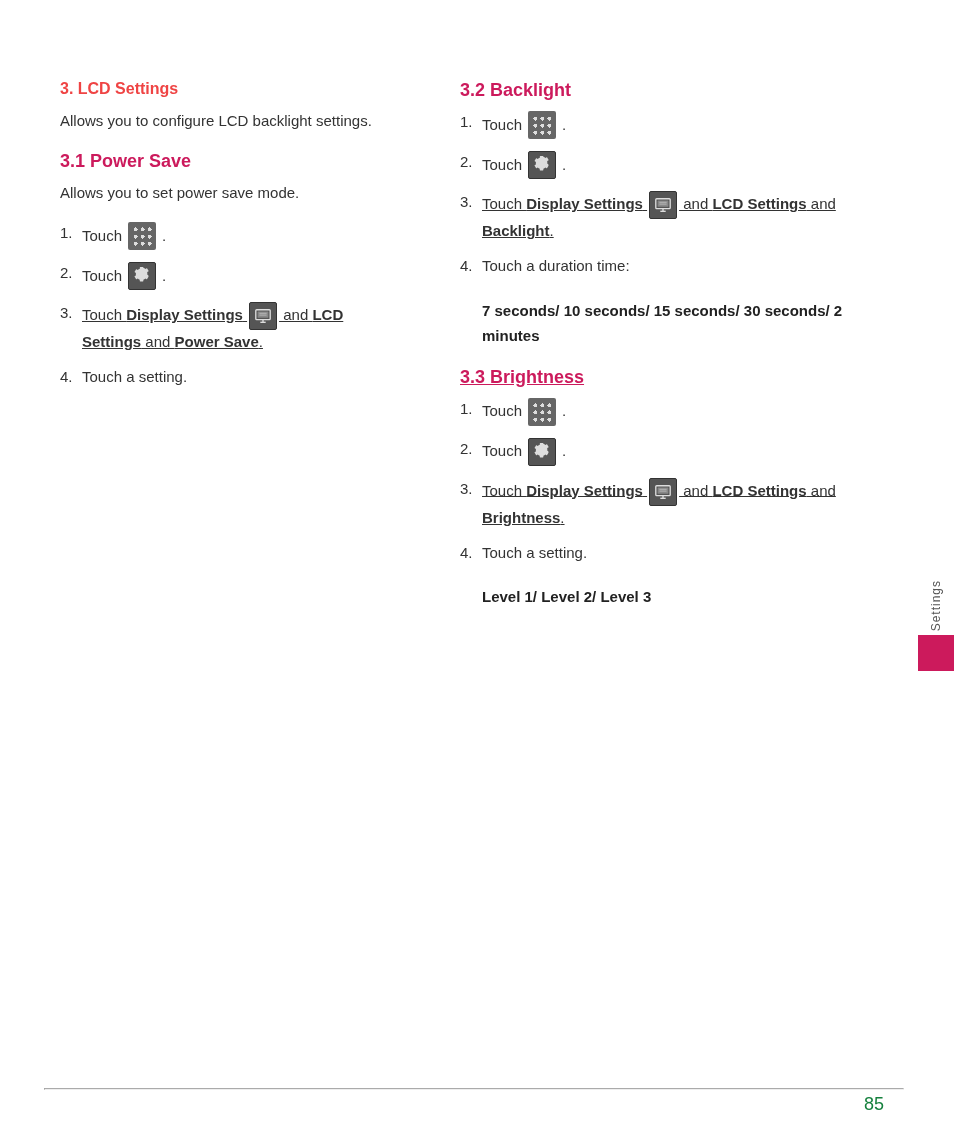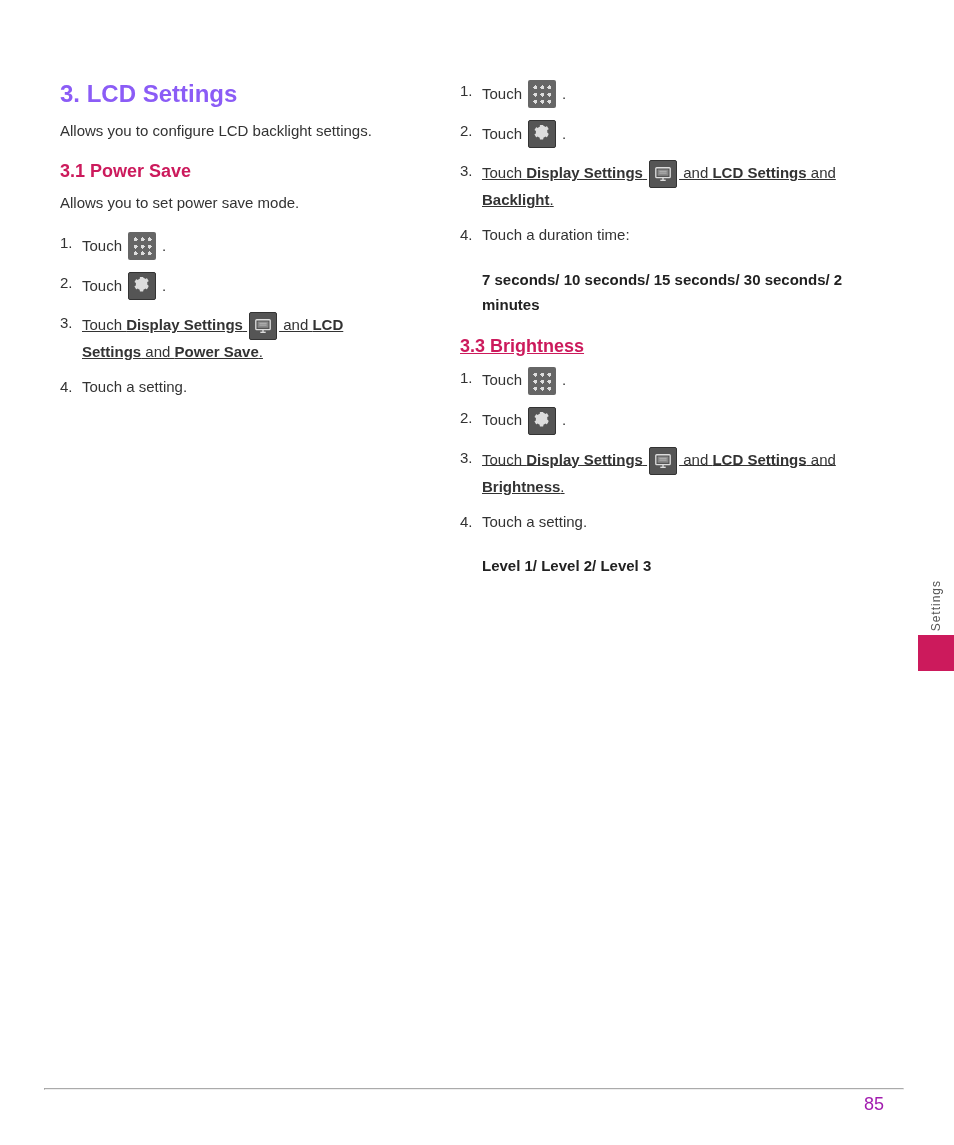--- a/index.html
+++ b/index.html
@@ -26,22 +26,22 @@
       width: 380px;
       padding-right: 40px;
     }
 
     .right-column {
       width: 430px;
       padding-left: 20px;
     }
 
     .section-title {
-      color: #8b5cf6;
-      font-size: 24px;
+      color: #ef4444;
+      font-size: 16px;
       font-weight: bold;
       margin-bottom: 12px;
     }
 
     .subsection-title {
       color: #cc1a5c;
       font-size: 18px;
       font-weight: bold;
       margin-bottom: 10px;
     }
@@ -144,21 +144,21 @@
       width: 36px;
       height: 36px;
       background: #cc1a5c;
     }
 
     .page-number {
       position: absolute;
       bottom: 30px;
       right: 70px;
       font-size: 18px;
-      color: #a21caf;
+      color: #15803d;
     }
 
     .bottom-rule {
       position: absolute;
       bottom: 55px;
       right: 50px;
       width: 860px;
       border-top: 1px solid #aaa;
     }
 
@@ -249,20 +249,21 @@
     <div class="step">
       <span class="step-number">4.</span>
       <span>Touch a setting.</span>
     </div>
 
 
   </div>
 
   <div class="right-column">
 
+    <h3 class="subsection-title">3.2 Backlight</h3>
 
     <div class="step">
       <span class="step-number">1.</span>
       <span class="step-content">
         <span>Touch</span>
         <span class="apps-icon"></span>
         <span>.</span>
       </span>
     </div>
 

